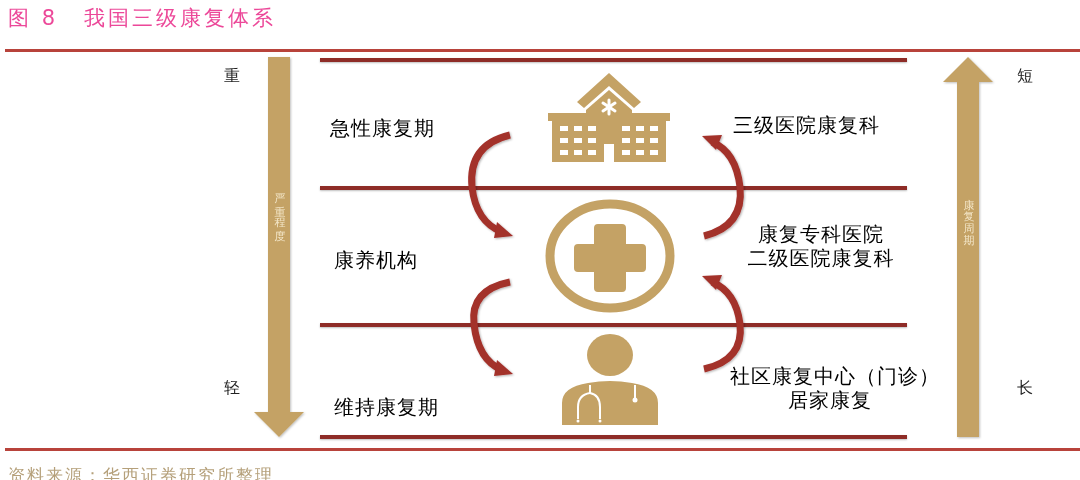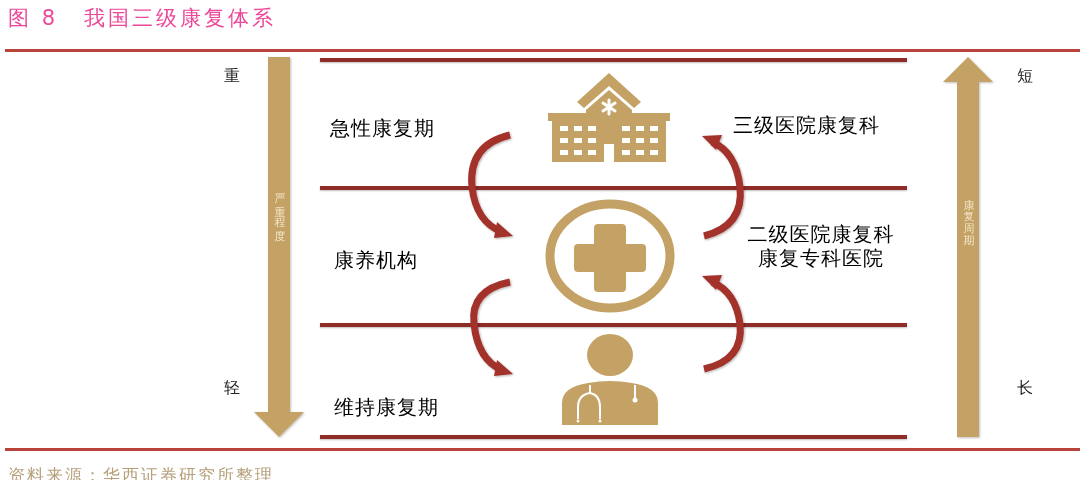--- a/index.html
+++ b/index.html
@@ -60,24 +60,26 @@
 <div class="abs vtext" style="left:960px; top:190px;">康复周期</div>
 
 <div class="abs lbl" style="left:330px; top:115px;">急性康复期</div>
 <div class="abs lbl" style="left:334px; top:247px;">康养机构</div>
 <div class="abs lbl" style="left:334px; top:394px;">维持康复期</div>
 
 <div class="abs lbl lbl-c" style="left:730px; top:113px; width:150px;text-align:right;">
   <div>三级医院康复科</div>
 </div>
 <div class="abs lbl lbl-c" style="left:746px; top:222px; width:150px;">
+  <div>康复专科医院</div>
   <div>二级医院康复科</div>
-  <div>康复专科医院</div>
 </div>
 <div class="abs lbl lbl-c" style="left:730px; top:364px; width:200px;">
+  <div>社区康复中心（门诊）</div>
+  <div>居家康复</div>
 </div>
 
 <svg width="140" height="110" style="left:540px; top:68px;">
   <g fill="#C4A265">
 
     <polygon points="69,5 101,34 94,40 69,18 44,40 37,34"></polygon>
 
     <polygon points="69,22 92,42 92,50 46,50 46,42"></polygon>
 
     <rect x="8" y="45" width="122" height="8"></rect>

